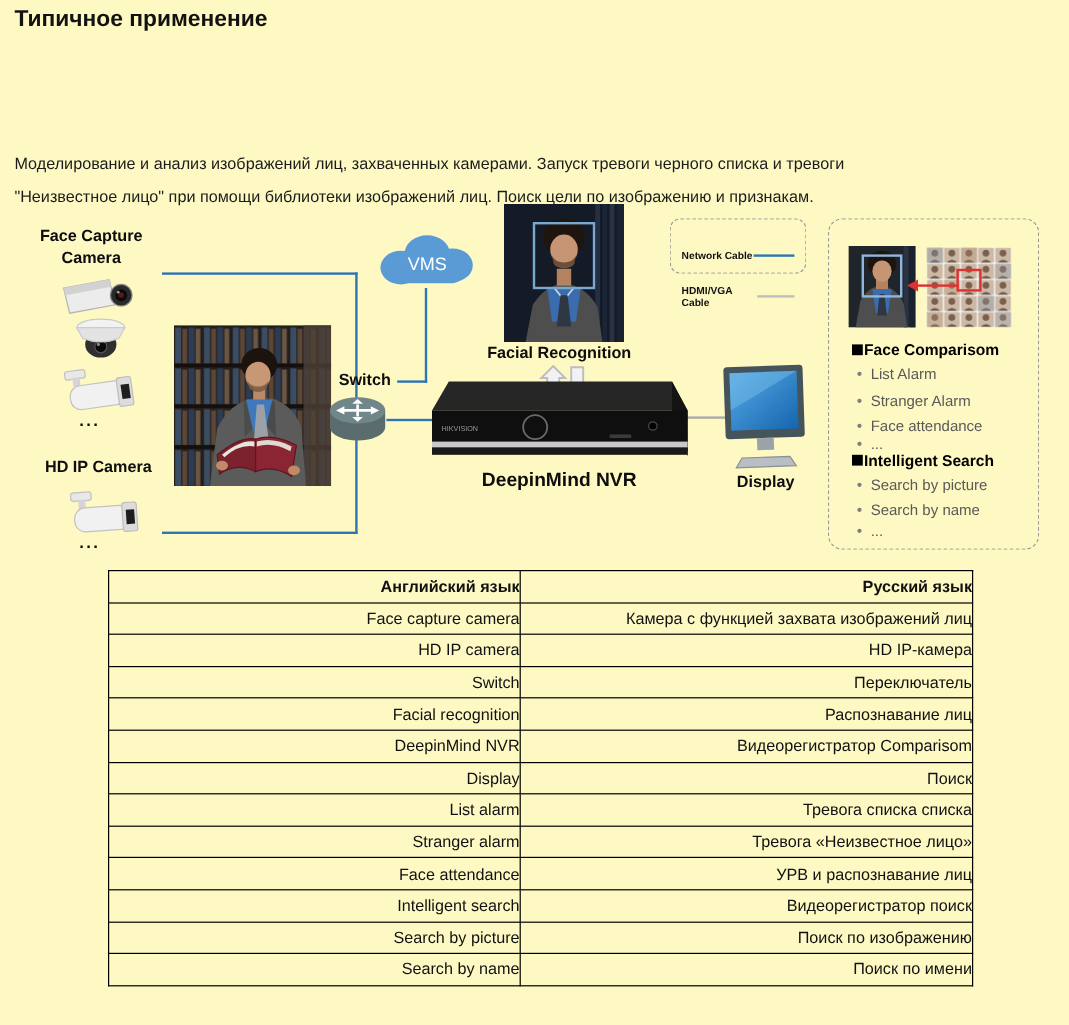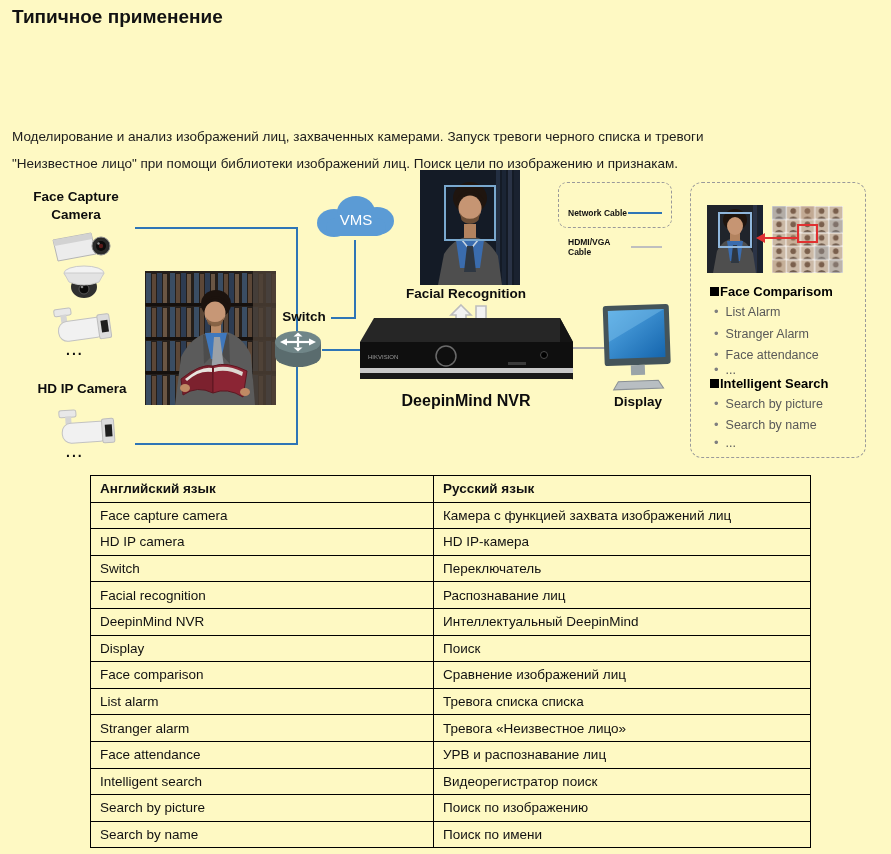--- a/index.html
+++ b/index.html
@@ -21,21 +21,21 @@
   .legend-row .t{font-size:8.5px;font-weight:bold;color:#111;}
   .lsample{width:34px;height:2px;}
   .panel{left:690px;top:182px;width:176px;height:276px;border:1.5px dashed #9a9a9a;border-radius:12px;box-sizing:border-box;}
   .phead{position:absolute;display:flex;align-items:center;gap:1px;font-size:13px;font-weight:bold;color:#000;}
   .sq{width:9px;height:9px;background:#000;display:inline-block;}
   .pitem{position:absolute;display:flex;align-items:center;gap:7px;font-size:12.5px;color:#595959;}
   .dot{color:#7f7f7f;font-size:13px;line-height:10px;}
   .vms-cloud text{font-size:15px;fill:#fff;}
   table.tr-table{position:absolute;left:90px;top:475px;width:700px;border-collapse:collapse;table-layout:fixed;}
   table.tr-table td,table.tr-table th{border:1.5px solid #000;height:25.6px;padding:0 0 0 9px;
-      font-size:13.5px;text-align:left;vertical-align:middle;color:#111;font-weight:normal;margin-left:37px;}
+      font-size:13.5px;text-align:right;vertical-align:middle;color:#111;font-weight:normal;margin-left:37px;}
   table.tr-table th{font-weight:bold;}
   .col-en{width:333px;}.col-ru{width:367px;}
   .red-arrow{position:absolute;left:756px;top:233px;width:0;height:0;
      border-top:5px solid transparent;border-bottom:5px solid transparent;border-right:9px solid #E03131;}
   .red-line{position:absolute;left:764px;top:237px;width:35px;height:2px;background:#E03131;}
 </style>
 </head>
 <body>
 
 <div class="page">
@@ -315,31 +315,27 @@
     <tr>
           <td>Switch</td>
           <td>Переключатель</td>
         </tr>
     <tr>
           <td>Facial recognition</td>
           <td>Распознавание лиц</td>
         </tr>
     <tr>
           <td>DeepinMind NVR</td>
-          <td>Интеллектуальный DeepinMind</td>
+          <td>Видеорегистратор Comparisom</td>
         </tr>
     <tr>
           <td>Display</td>
           <td>Поиск</td>
         </tr>
     <tr>
-          <td>Face comparison</td>
-          <td>Сравнение изображений лиц</td>
-        </tr>
-    <tr>
           <td>List alarm</td>
           <td>Тревога списка списка</td>
         </tr>
     <tr>
           <td>Stranger alarm</td>
           <td>Тревога «Неизвестное лицо»</td>
         </tr>
     <tr>
           <td>Face attendance</td>
           <td>УРВ и распознавание лиц</td>

